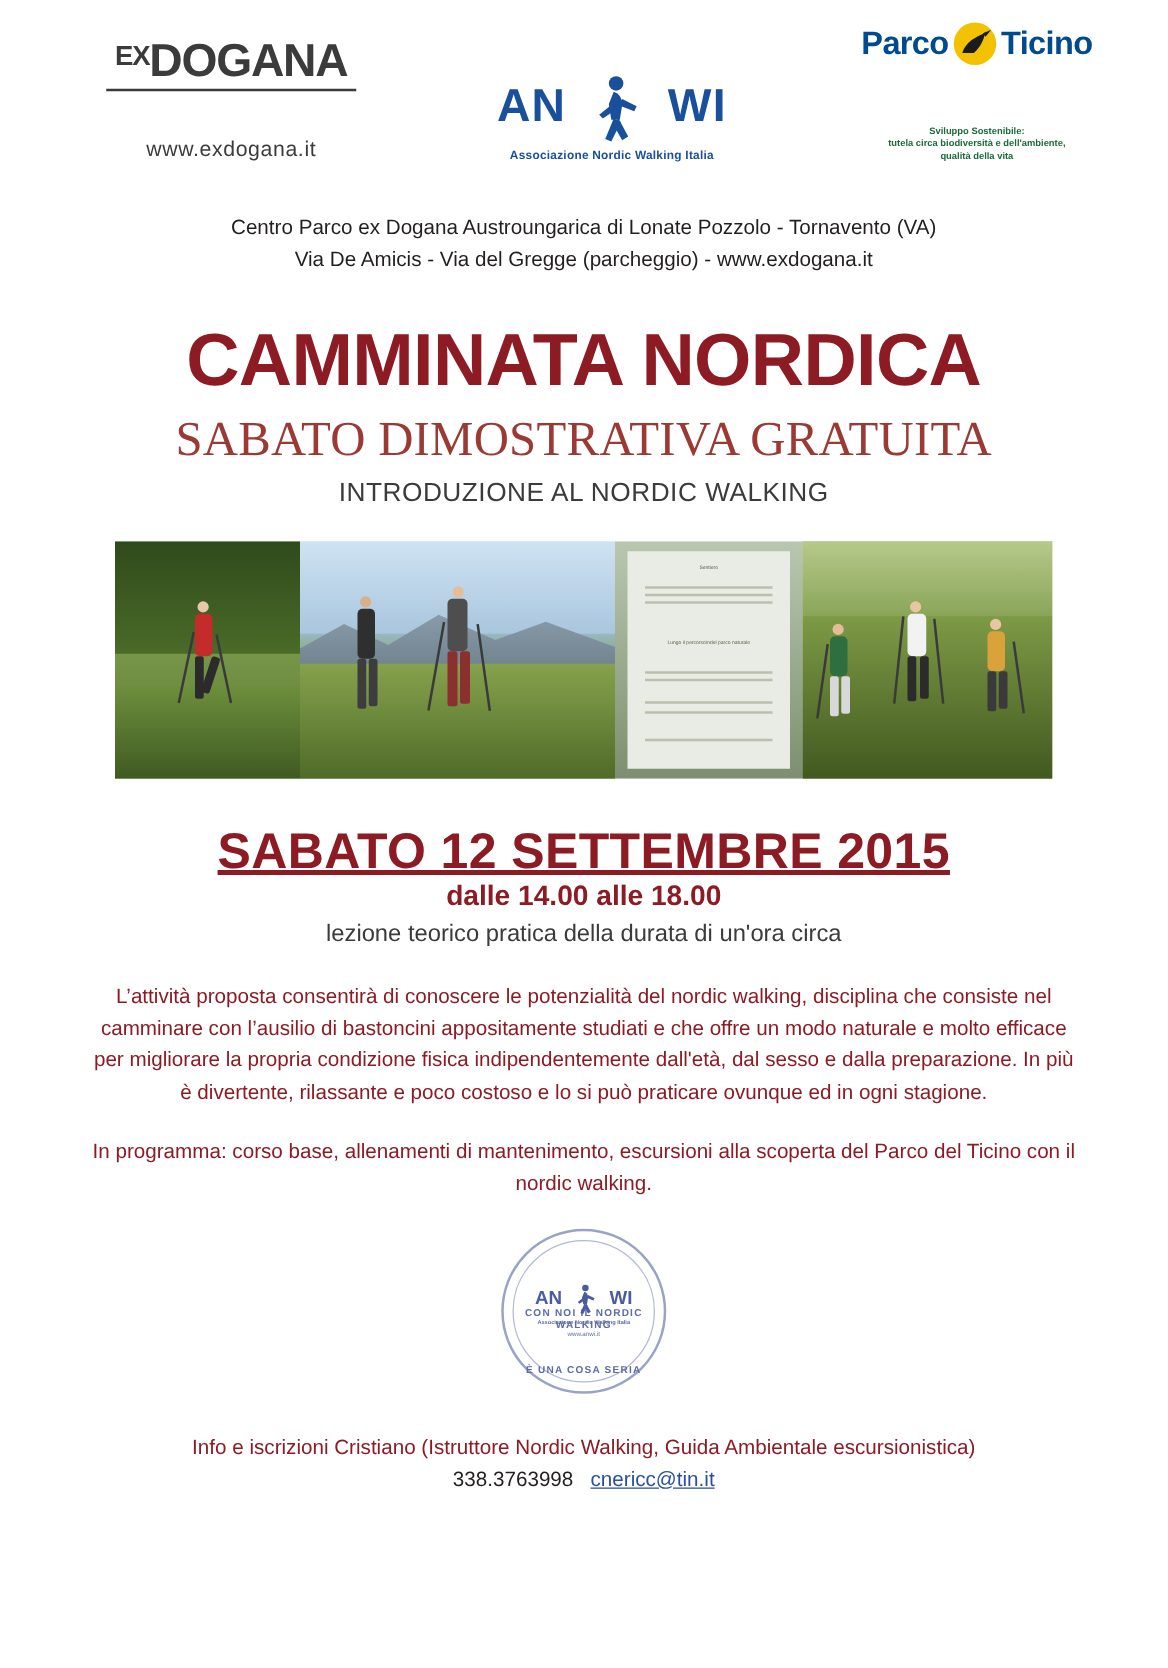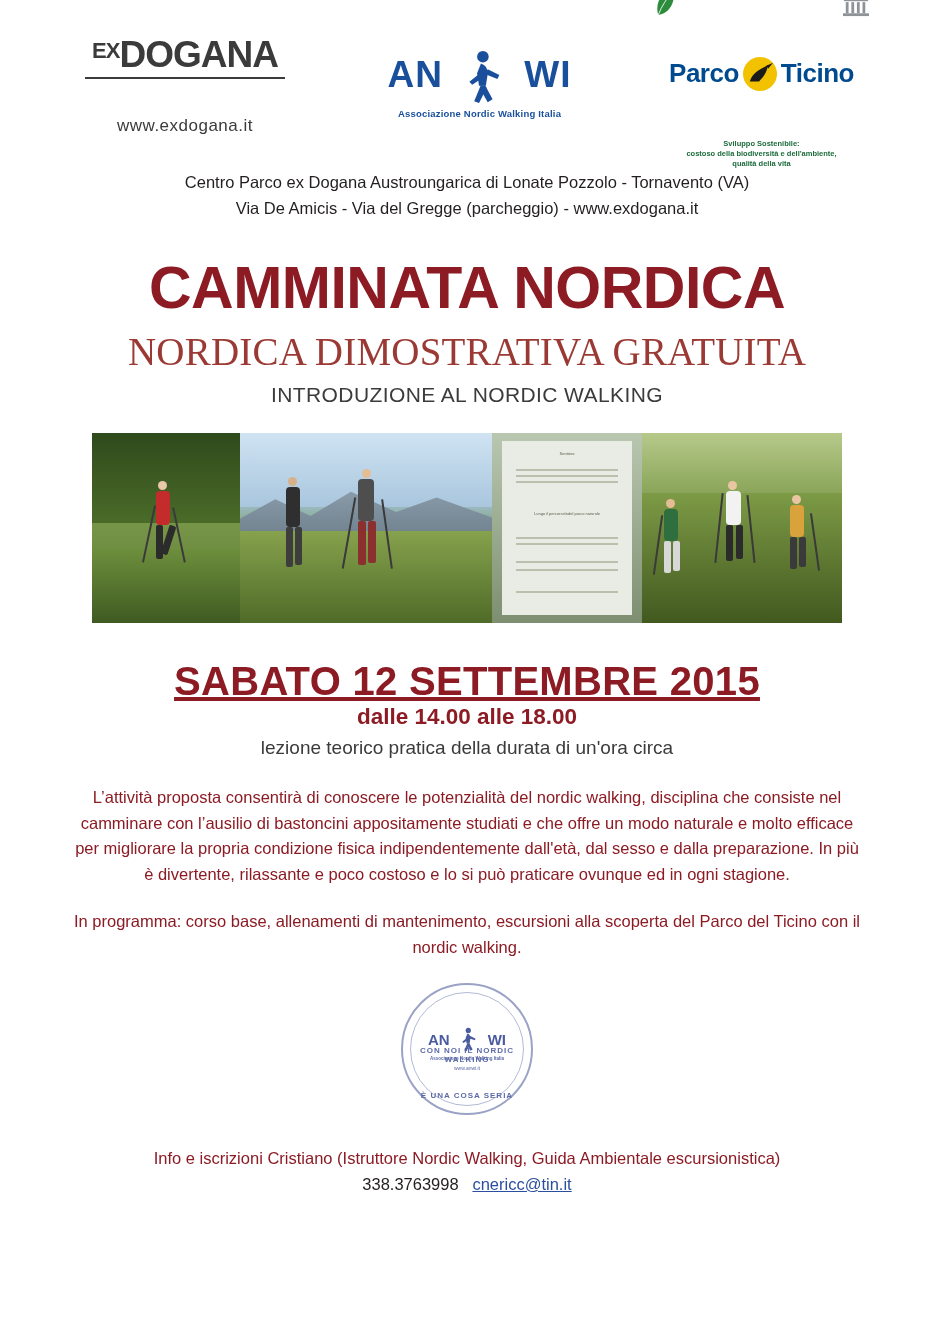--- a/index.html
+++ b/index.html
@@ -18,23 +18,23 @@
   .page {
     width: 934px;
     height: 1334px;
     position: relative;
     box-sizing: border-box;
   }
 
   
   .logo-row {
     display: flex;
-    align-items: center;
+    align-items: flex-end;
     justify-content: space-between;
-    padding: 22px 60px 0 60px;
+    padding: 22px 40px 0 60px;
     height: 130px;
     box-sizing: border-box;
     gap: 24px;
   }
 
   
   .logo-exdogana {
     text-align: center;
     width: 250px;
     padding-top: 20px;
@@ -410,33 +410,33 @@
         <span class="pt-badge">
           <svg viewBox="0 0 30 28" width="30" height="26">
             <path d="M4 22 C8 10 18 8 24 4 C22 12 20 16 14 22 Z" fill="#1b1b1b"></path>
             <path d="M22 5 L29 2 L24 8 Z" fill="#1b1b1b"></path>
           </svg>
         </span>
         <span class="pt-word">Ticino</span>
       </div>
       <div class="pt-sub">
         <div class="l1">Sviluppo Sostenibile:</div>
-        <div>costoso della biodiversità e dell'ambiente,</div>
+        <div>tutela circa biodiversità e dell'ambiente,</div>
         <div>qualità della vita</div>
       </div>
     </div>
   </div>
 
   <div class="address">
     <div>Centro Parco ex Dogana Austroungarica di Lonate Pozzolo -  Tornavento (VA)</div>
     <div>Via De Amicis - Via del Gregge (parcheggio) - www.exdogana.it</div>
   </div>
 
   <div class="title-main">CAMMINATA NORDICA</div>
-  <div class="title-sub">NORDICA DIMOSTRATIVA GRATUITA</div>
+  <div class="title-sub">SABATO DIMOSTRATIVA GRATUITA</div>
   <div class="title-sub2">INTRODUZIONE AL NORDIC WALKING</div>
 
   <div class="photo-strip">
 
     <div class="photo p1">
       <div class="trees"></div>
       <div class="grass"></div>
       <div class="fig" style="left:52px; top:48px; width:46px; height:110px;">
         <div class="head" style="left:14px; top:0; background:#e8c8a8;"></div>
         <div class="body" style="left:12px; top:10px; height:34px; width:14px; background:#c42b2b; border-radius:4px;"></div>

